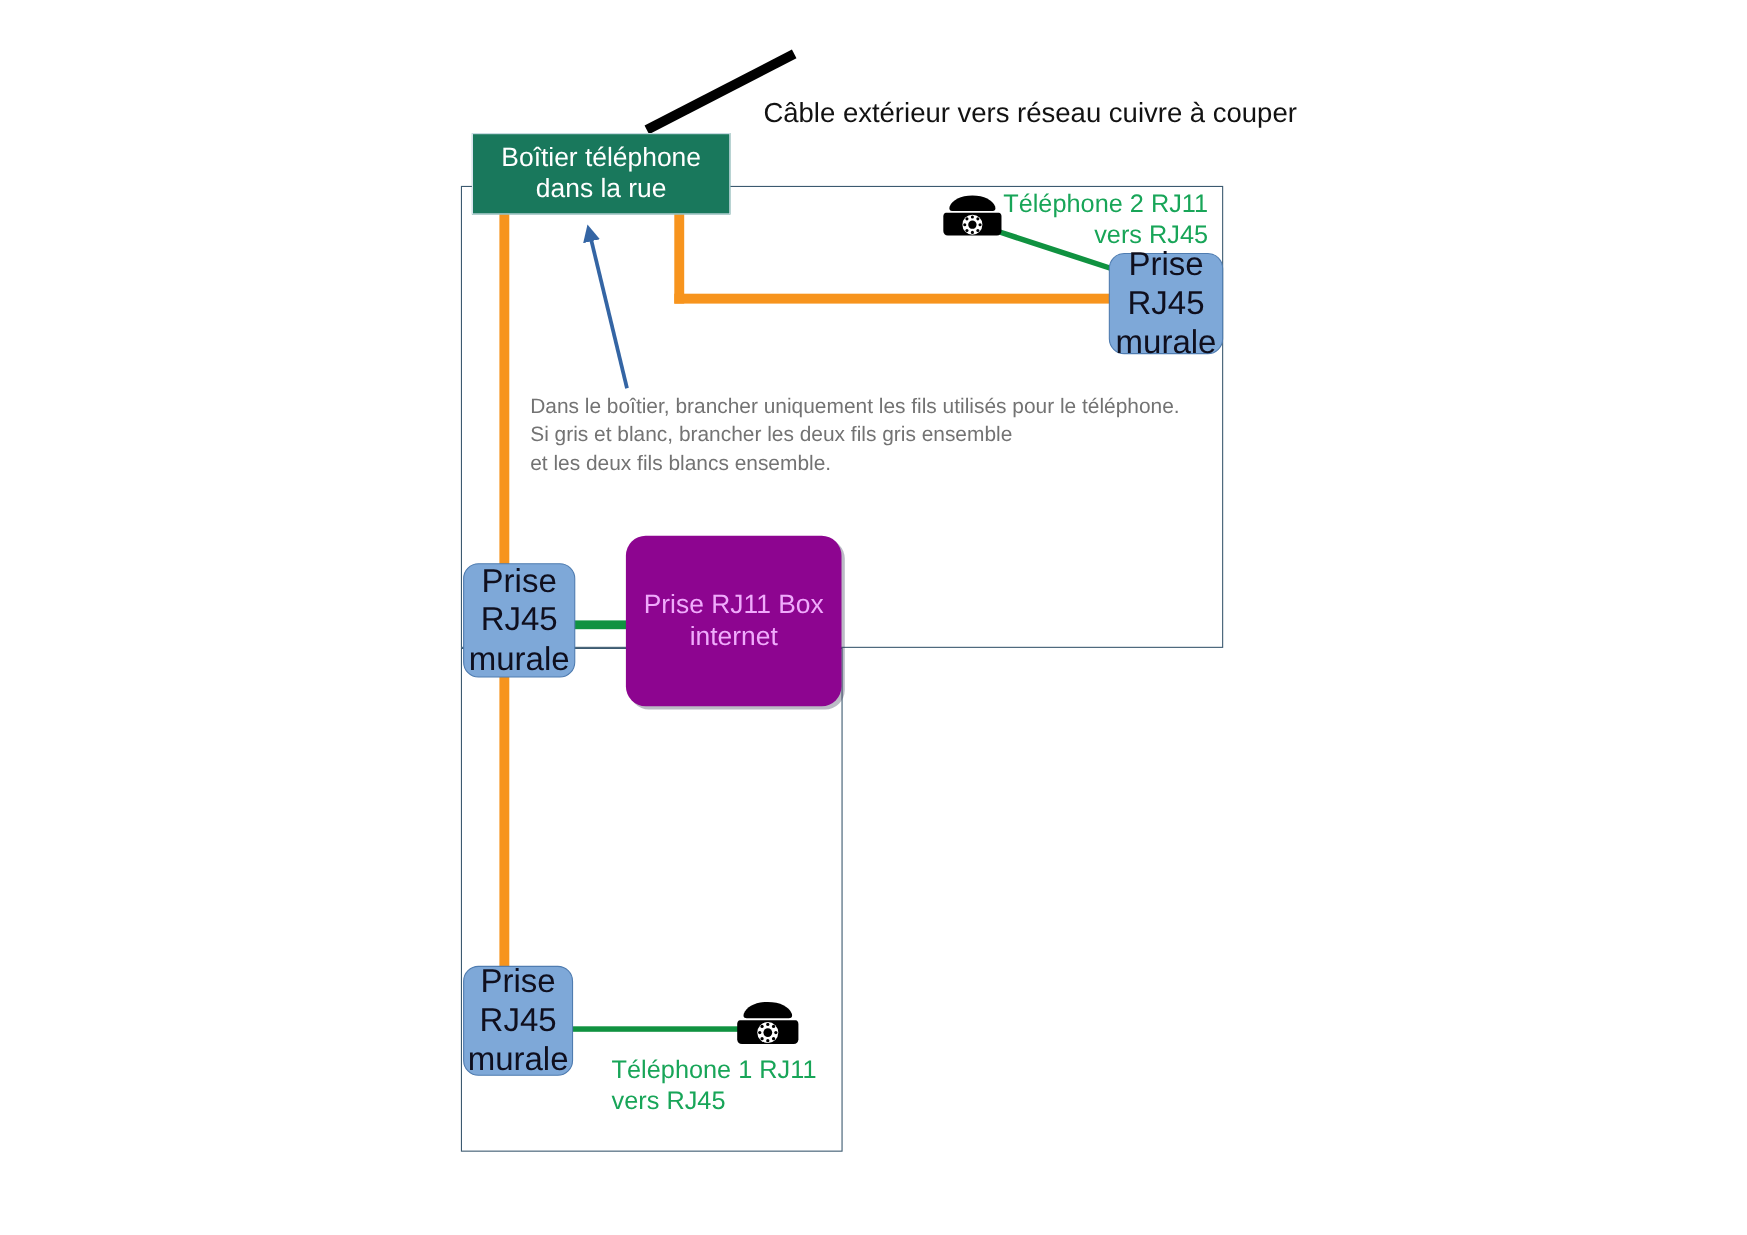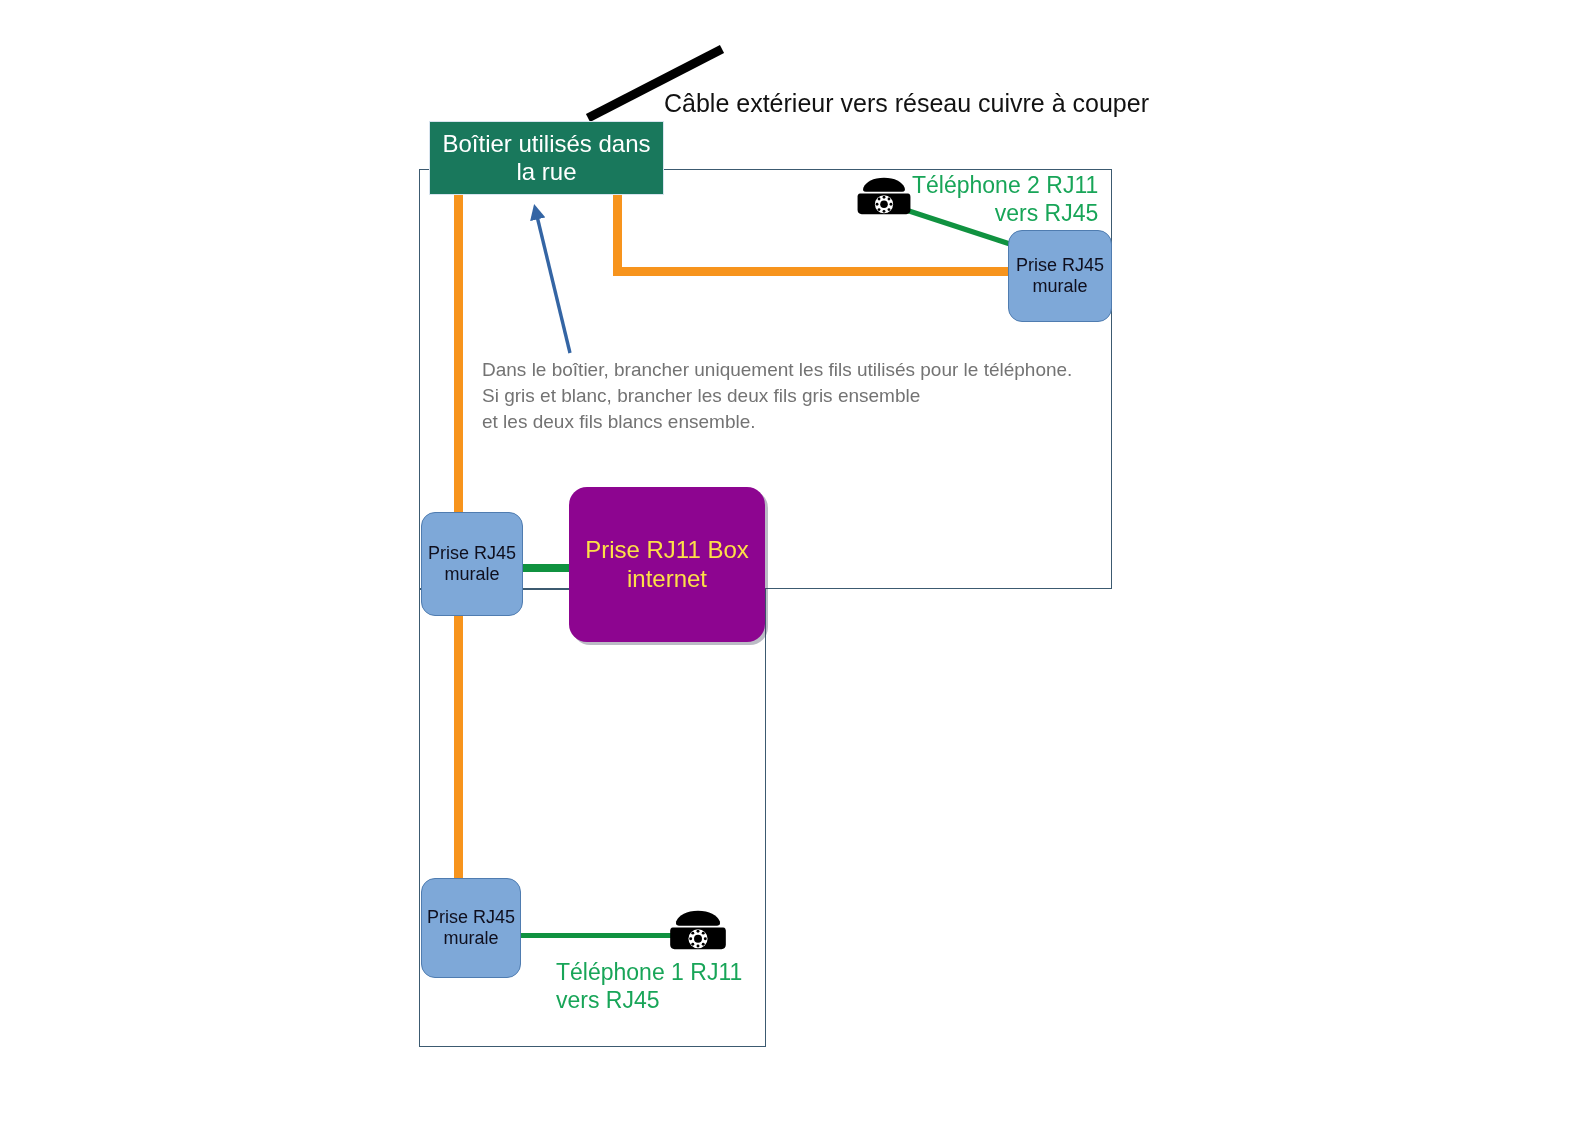--- a/index.html
+++ b/index.html
@@ -94,21 +94,21 @@
     background: #19785c;
     color: #ffffff;
     font-size: 24px;
     border: 1px solid #d8e4ef;
   }
   .socket {
     background: #7ea8d8;
     border: 1.6px solid #4f7cb0;
     border-radius: 14px;
     color: #0f0f1e;
-    font-size: 18px;
+    font-size: 30px;
   }
   #socket-upper-right {
     left: 1008px;
     top: 230px;
     width: 104px;
     height: 92px;
   }
   #socket-box {
     left: 421px;
     top: 512px;
@@ -121,33 +121,33 @@
     width: 100px;
     height: 100px;
   }
   #internet-box {
     left: 569px;
     top: 487px;
     width: 196px;
     height: 155px;
     background: #8d0590;
     border-radius: 18px;
-    color: #fde047;
+    color: #f0abfc;
     font-size: 24px;
     box-shadow: 3px 3px 0 rgba(60,60,90,.35);
   }
 
   
   .label {
     position: absolute;
     white-space: pre;
     line-height: 1.2;
   }
   #label-cable {
-    left: 664px;
+    left: 694px;
     top: 88px;
     font-size: 25px;
     color: #121212;
   }
   #label-note {
     left: 482px;
     top: 357px;
     font-size: 19px;
     color: #737373;
     line-height: 1.36;
@@ -203,21 +203,21 @@
     <defs>
       <marker id="arrowhead-blue" markerWidth="4.6" markerHeight="4.6" refX="2.2" refY="2.3" orient="auto">
         <path d="M0,0 L4.6,2.3 L0,4.6 z" fill="#3465a4"></path>
       </marker>
     </defs>
     <line x1="588" y1="118" x2="722" y2="49" stroke="#000000" stroke-width="9" stroke-linecap="butt"></line>
     <line x1="570" y1="353" x2="536" y2="212" stroke="#3465a4" stroke-width="3.4" marker-end="url(#arrowhead-blue)"></line>
     <line x1="906" y1="210" x2="1013" y2="245" stroke="#109240" stroke-width="5"></line>
   </svg>
 
-  <div class="node" id="street-box">Boîtier utilisés
+  <div class="node" id="street-box">Boîtier téléphone
 dans la rue</div>
 
   <div class="node socket" id="socket-upper-right">Prise
 RJ45
 murale</div>
 
   <div class="node socket" id="socket-box">Prise
 RJ45
 murale</div>
 

